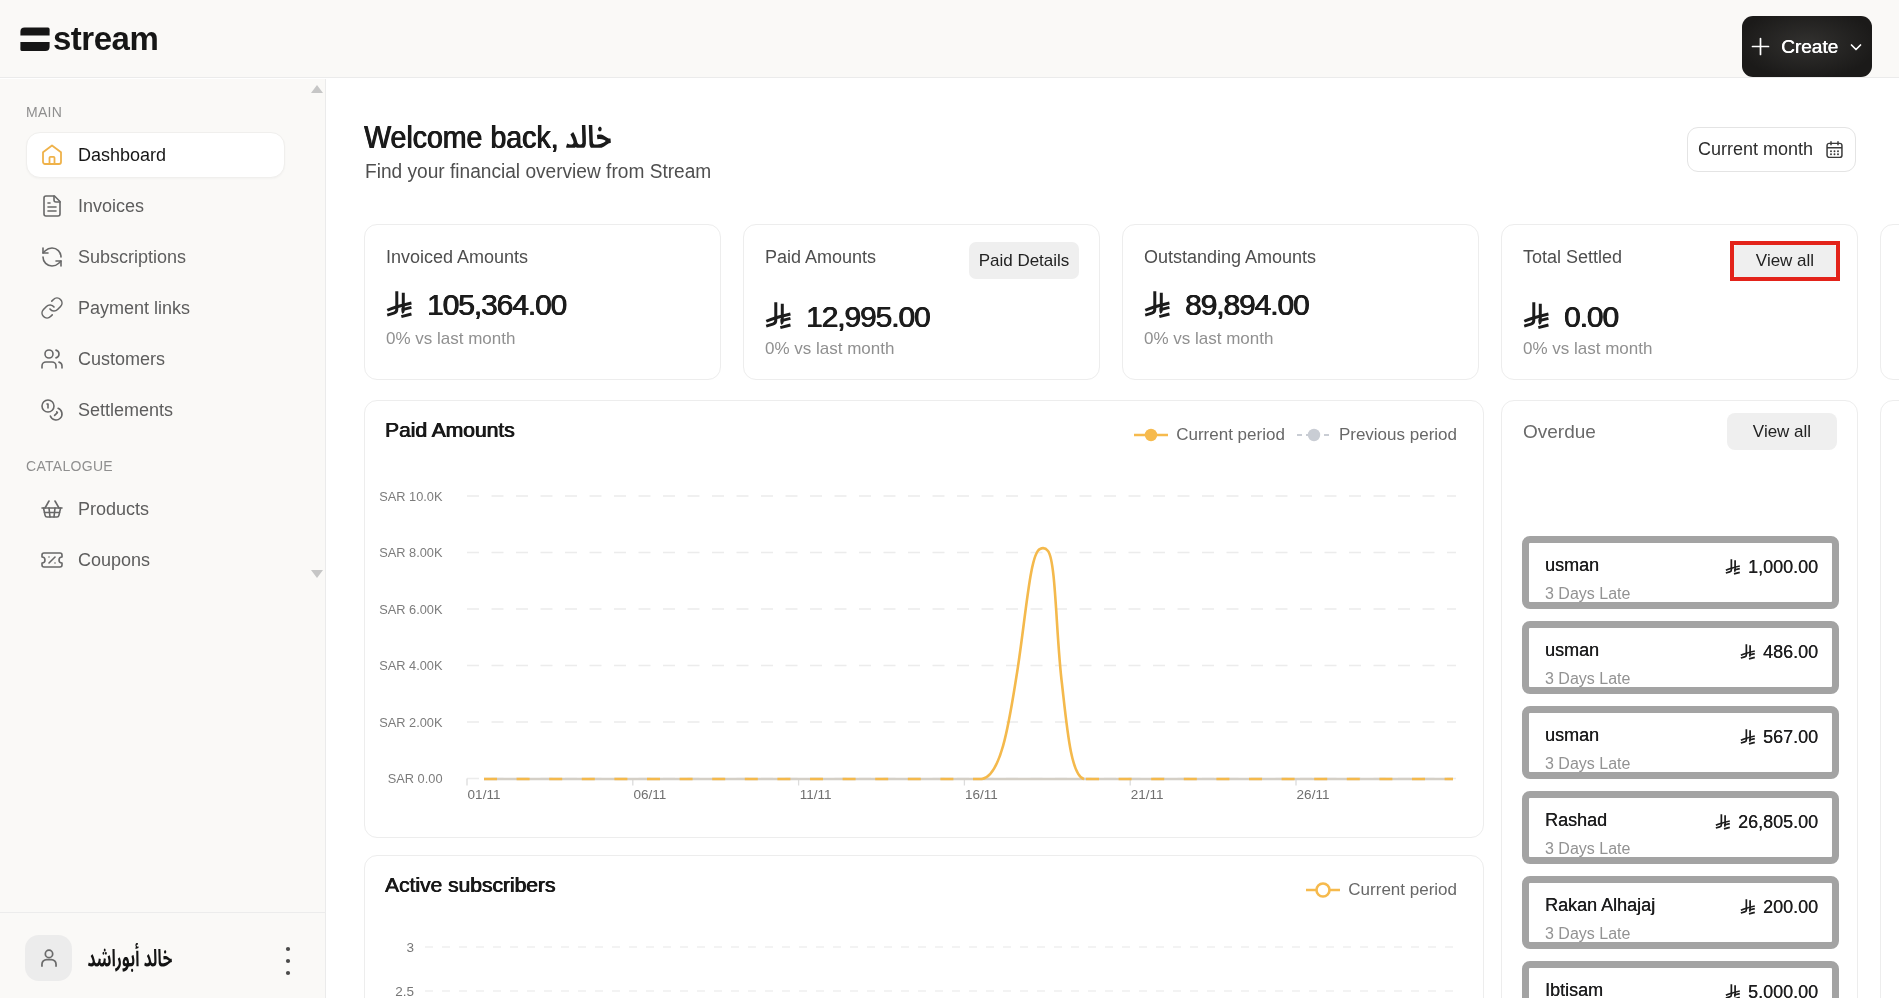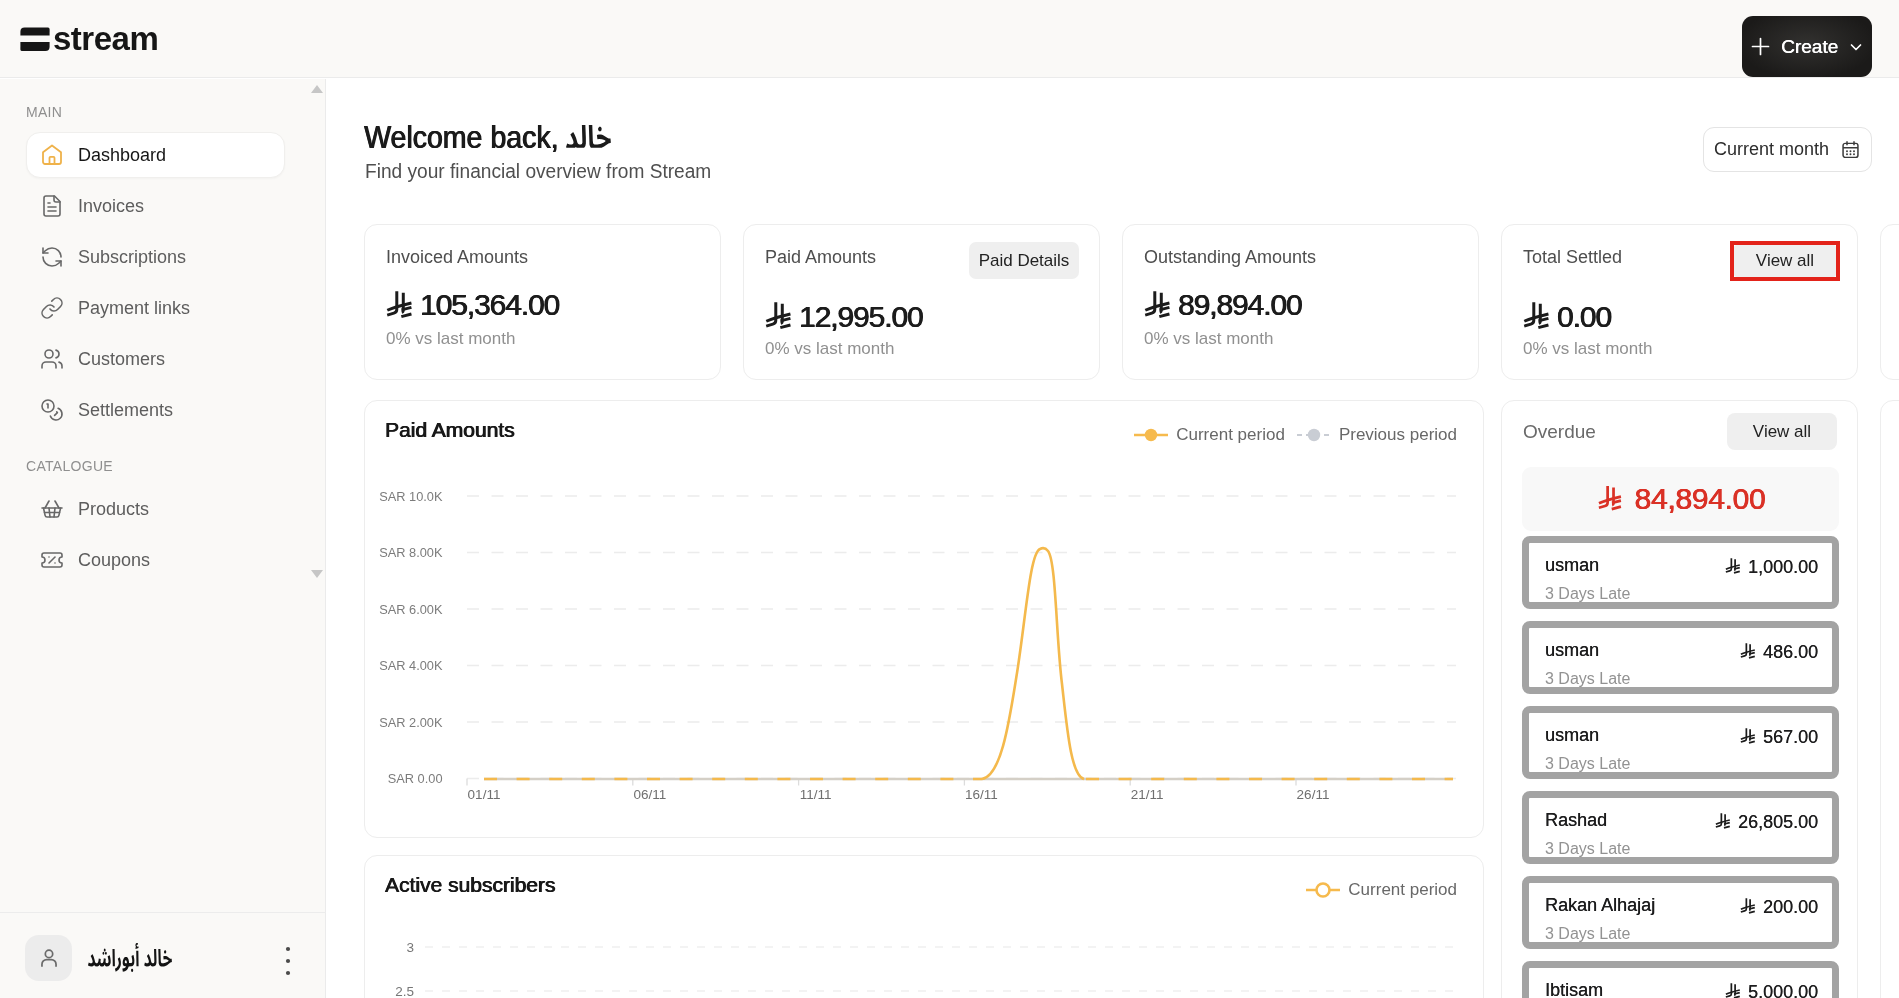--- a/index.html
+++ b/index.html
@@ -18,42 +18,42 @@
 .mi .ic { width:24px; height:24px; margin-left:14px; margin-right:14px; flex:0 0 auto; }
 .mi .tx { font-size:18px; color:#5d5d5d; }
 .mi.active .tx { color:#161616; }
 .userline { position:absolute; left:0px; top:912px; width:326px; border-top:1px solid #ececec; }
 .avatar { position:absolute; left:25px; top:935px; width:47px; height:46px; border-radius:14px; background:#ececec; display:flex; align-items:center; justify-content:center; }
 .uname { position:absolute; left:88px; top:943px; width:100px; }
 .udots { position:absolute; left:283px; top:943px; width:10px; height:36px; }
 .main { position:absolute; left:327px; top:79px; width:1572px; height:838px; background:#ffffff; }
 .h1 { position:absolute; left:37px; top:43px; font-size:31px; line-height:1; font-weight:400; color:#1b1b1b; text-shadow:0.7px 0 0 currentColor, -0.4px 0 0 currentColor; }
 .sub { position:absolute; left:38px; top:83px; line-height:1; font-size:19.5px; color:#4f4f4f; }
-.curmonth { position:absolute; left:1360px; top:48px; width:169px; height:45px; background:#fff; border:1px solid #e4e4e4; border-radius:11px; display:flex; align-items:center; justify-content:center; gap:11px; font-size:18px; color:#2d2d2d;margin-left:16px; }
+.curmonth { position:absolute; left:1360px; top:48px; width:169px; height:45px; background:#fff; border:1px solid #e4e4e4; border-radius:11px; display:flex; align-items:center; justify-content:center; gap:11px; font-size:18px; color:#2d2d2d; }
 .card { position:absolute; background:#fff; border:1px solid #ededed; border-radius:13px; }
 .sc { top:145px; width:357px; height:156px; }
 .sc .t { position:absolute; left:21px; top:22px; font-size:18px; color:#4e4e4e; }
-.sc .amt { position:absolute; left:19px; top:62.5px; display:flex; align-items:center; gap:3px; height:35px; }
+.sc .amt { position:absolute; left:19px; top:62.5px; display:flex; align-items:center; gap:10px; height:35px; }
 .sc .amt .n { font-size:30px; font-weight:400; color:#1c1c1c; letter-spacing:-1.1px; text-shadow:0.55px 0 0 currentColor, -0.35px 0 0 currentColor; }
 .sc .vs { position:absolute; left:21px; top:104px; font-size:17px; color:#909090; }
 .chip { background:#efefef; border-radius:7px; font-size:17px; color:#222; display:flex; align-items:center; justify-content:center; }
 .redbox { position:absolute; right:17px; top:16px; border:4.5px solid #e3231a; padding:0px; }
 .chart1 { left:37px; top:321px; width:1120px; height:438px; }
 .chart2 { left:37px; top:776px; width:1120px; height:438px; }
 .ctitle { position:absolute; left:20px; top:17px; font-size:21px; font-weight:400; color:#191919; text-shadow:0.6px 0 0 currentColor, -0.35px 0 0 currentColor; }
 .legend { position:absolute; top:24px; right:26px; display:flex; align-items:center; gap:12px; font-size:17px; color:#686868; }
 .leg { display:flex; align-items:center; gap:8px; }
 .over { left:1174px; top:321px; width:357px; height:680px; }
 .over .t { position:absolute; left:21px; top:20px; font-size:19px; color:#6a6a6a; }
 .redamt { position:absolute; left:20px; top:66px; width:317px; height:64px; background:#f8f8f8; border-radius:9px; display:flex; align-items:center; justify-content:center; gap:9px; }
 .redamt .n { font-size:30px; color:#da3126; letter-spacing:-0.3px; text-shadow:0.5px 0 0 currentColor, -0.3px 0 0 currentColor; }
 .oi { position:absolute; left:20px; width:317px; height:73px; background:#fff; border:7px solid #a3a3a3; border-radius:8px; }
 .oi .nm { position:absolute; left:16px; top:12px; font-size:18px; color:#1d1d1e; text-shadow:0.3px 0 0 currentColor; }
 .oi .late { position:absolute; left:16px; top:42px; font-size:16px; color:#929292; }
-.oi .am { position:absolute; right:14px; top:14px; display:flex; gap:5px; font-size:18px; color:#1d1d1e; text-shadow:0.3px 0 0 currentColor; }
+.oi .am { position:absolute; right:14px; top:14px; display:flex; align-items:center; gap:5px; font-size:18px; color:#1d1d1e; text-shadow:0.3px 0 0 currentColor; }
 </style>
 </head>
 <body>
 <div class="hdr"></div>
 <div class="side"></div>
 
 <div class="logo">
 <svg width="30" height="25" viewBox="0 0 30 25">
 <path d="M4.6 0.6 L28 0.6 Q29.6 0.6 29.6 2.2 L29.6 8.6 L0.4 8.6 L0.4 4.8 Q0.4 0.6 4.6 0.6 Z" fill="#161616"></path>
 <path d="M0.4 15 L29.6 15 L29.6 19.8 Q29.6 24 25.4 24 L2 24 Q0.4 24 0.4 22.4 Z" fill="#161616"></path>
@@ -323,32 +323,20 @@
         <line x1="60" y1="135" x2="1096" y2="135" stroke="#e8e8e8" stroke-width="1.2" stroke-dasharray="8 9"></line>
         <text x="49" y="140" font-size="13.5" fill="#767676" text-anchor="end">2.5</text>
         <line x1="60" y1="179" x2="1096" y2="179" stroke="#e8e8e8" stroke-width="1.2" stroke-dasharray="8 9"></line>
         <text x="49" y="184" font-size="13.5" fill="#767676" text-anchor="end">2</text>
       </svg>
 </div>
 
 <div class="card over">
 <div class="t">Overdue</div>
 <div class="chip" style="position:absolute; right:20px; top:12px; width:110px; height:37px; border-radius:8px;">View all</div>
-<div class="redamt">
-        <span class="sar sred" style="display: inline-flex;">
-          <svg width="30" height="30" viewBox="0 0 32 32" fill="none" stroke="#da3126" stroke-width="2.9">
-            <path d="M12.4 2.2 V19.6 Q12.4 22.6 9.6 23.4 L3.1 25.3"></path>
-            <path d="M18.7 3.6 V20.4 Q18.7 22.2 17.2 22.6"></path>
-            <path d="M3.2 20.6 C10 17.4 15 16.2 26.6 13.5"></path>
-            <path d="M17 20.2 L26.6 17.8"></path>
-            <path d="M16.8 26.8 L26.6 24.2"></path>
-          </svg>
-        </span>
-        <span class="n">84,894.00</span>
-      </div>
 <div class="oi" style="top:135px;">
         <div class="nm">usman</div>
         <div class="late">3 Days Late</div>
         <div class="am"><span class="sar s15" style="display: inline-flex;">
             <svg width="19" height="19" viewBox="0 0 32 32" fill="none" stroke="#1c1c1c" stroke-width="2.9">
               <path d="M12.4 2.2 V19.6 Q12.4 22.6 9.6 23.4 L3.1 25.3"></path>
               <path d="M18.7 3.6 V20.4 Q18.7 22.2 17.2 22.6"></path>
               <path d="M3.2 20.6 C10 17.4 15 16.2 26.6 13.5"></path>
               <path d="M17 20.2 L26.6 17.8"></path>
               <path d="M16.8 26.8 L26.6 24.2"></path>

